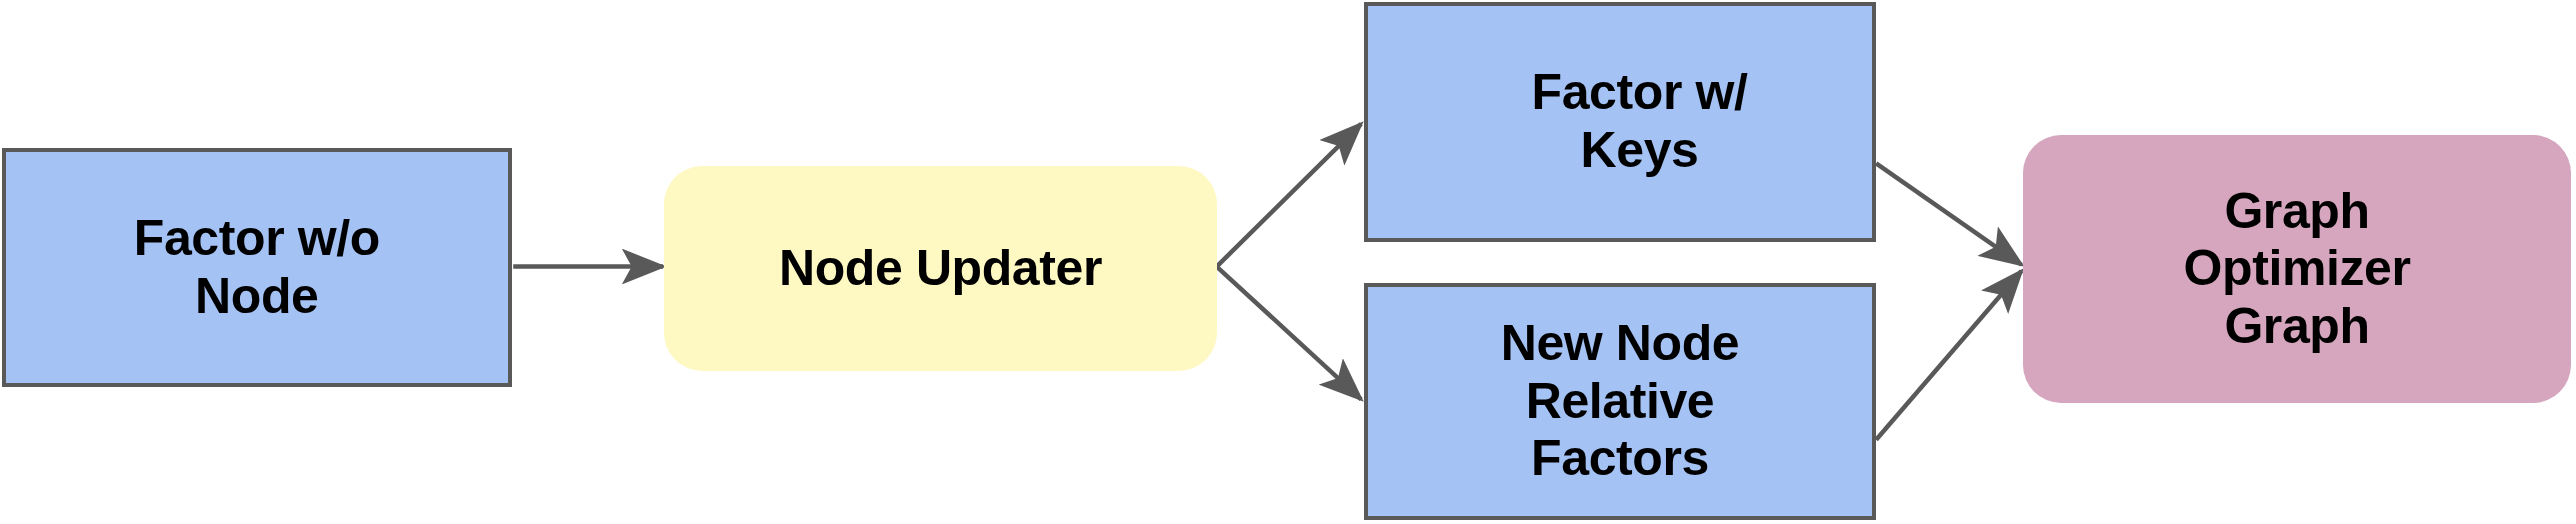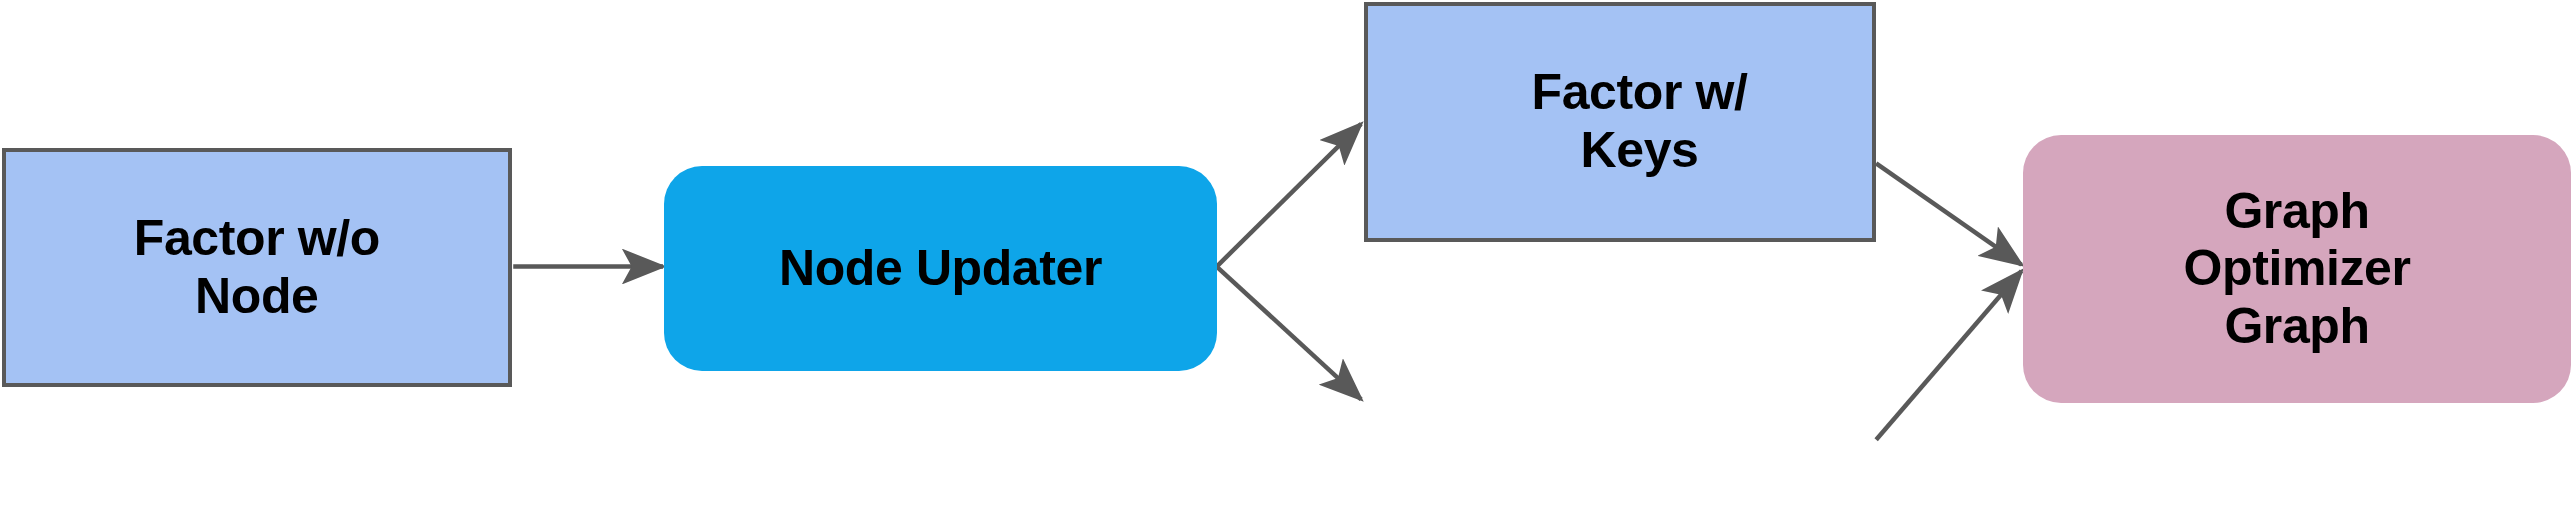--- a/index.html
+++ b/index.html
@@ -101,29 +101,34 @@
     <g>
       <line x1="2091" y1="490" x2="2253" y2="302" stroke="#595959" stroke-width="5" marker-end="url(#arrowhead)"></line>
     </g>
   </svg>
 
   <div class="node node-rect" id="node-factor-wo-keys" style="background:#a4c2f4;">
     <span class="label">Factor w/o
 Node</span>
   </div>
 
-  <div class="node node-round" id="node-node-updater" style="background:#0ea5e9;">
+  <div class="node node-round" id="node-node-updater" style="background:#fef9c3;">
     <span class="label">Node Updater</span>
   </div>
 
   <div class="node node-rect" id="node-factor-w-keys" style="background:#a4c2f4;">
     <span class="label">Factor w/
 Keys</span>
   </div>
 
+  <div class="node node-rect" id="node-new-node-relative-factors" style="background:#a4c2f4;">
+    <span class="label">New Node
+Relative
+Factors</span>
+  </div>
 
   <div class="node node-round" id="node-graph-optimizer-graph" style="background:#d5a6bd;">
     <span class="label">Graph
 Optimizer
 Graph</span>
   </div>
 
 </div>
 
 

